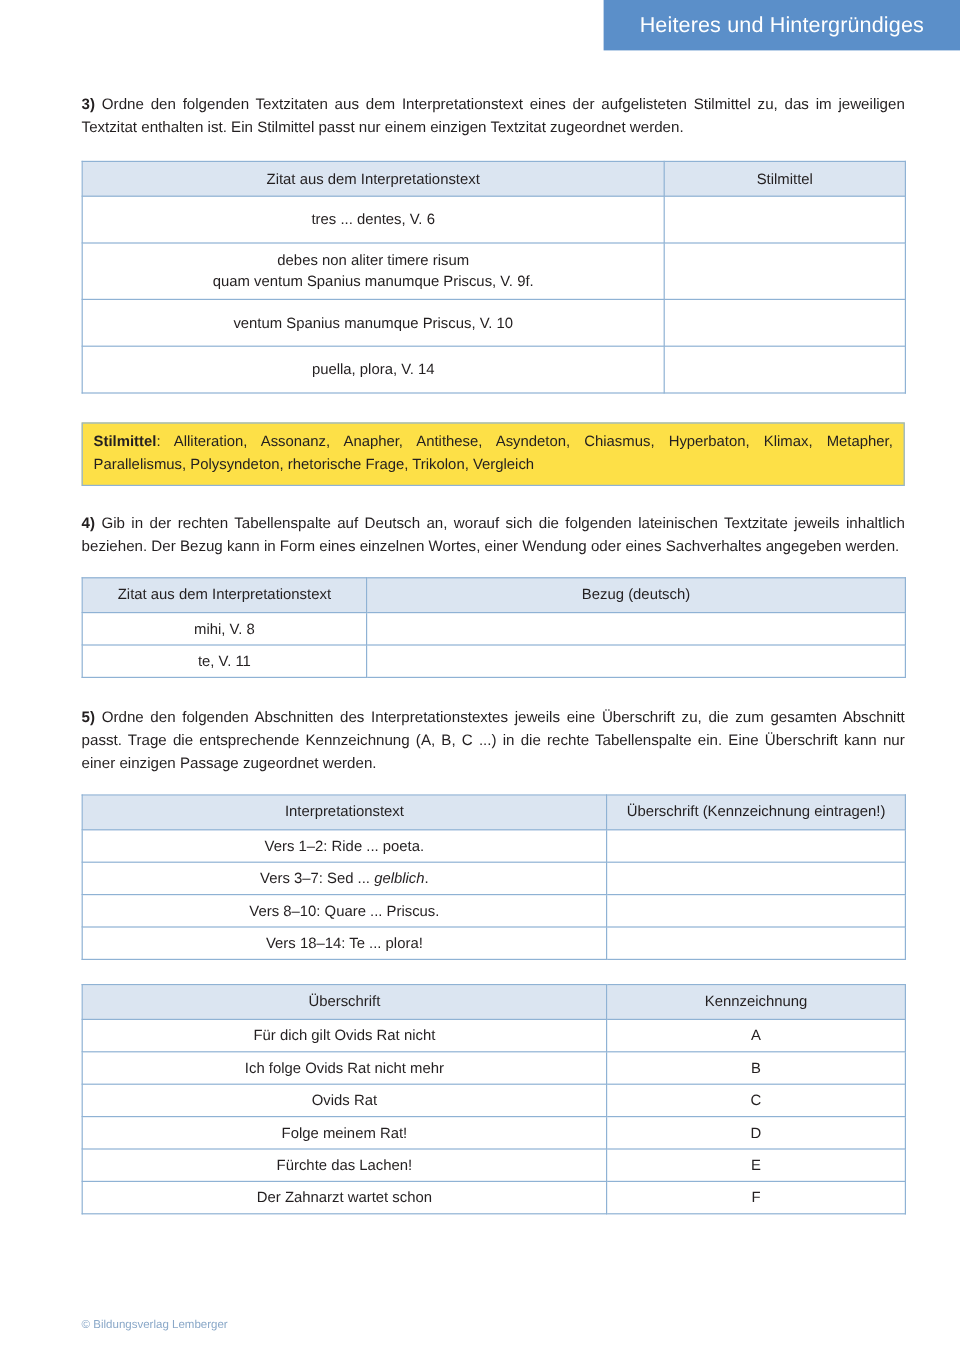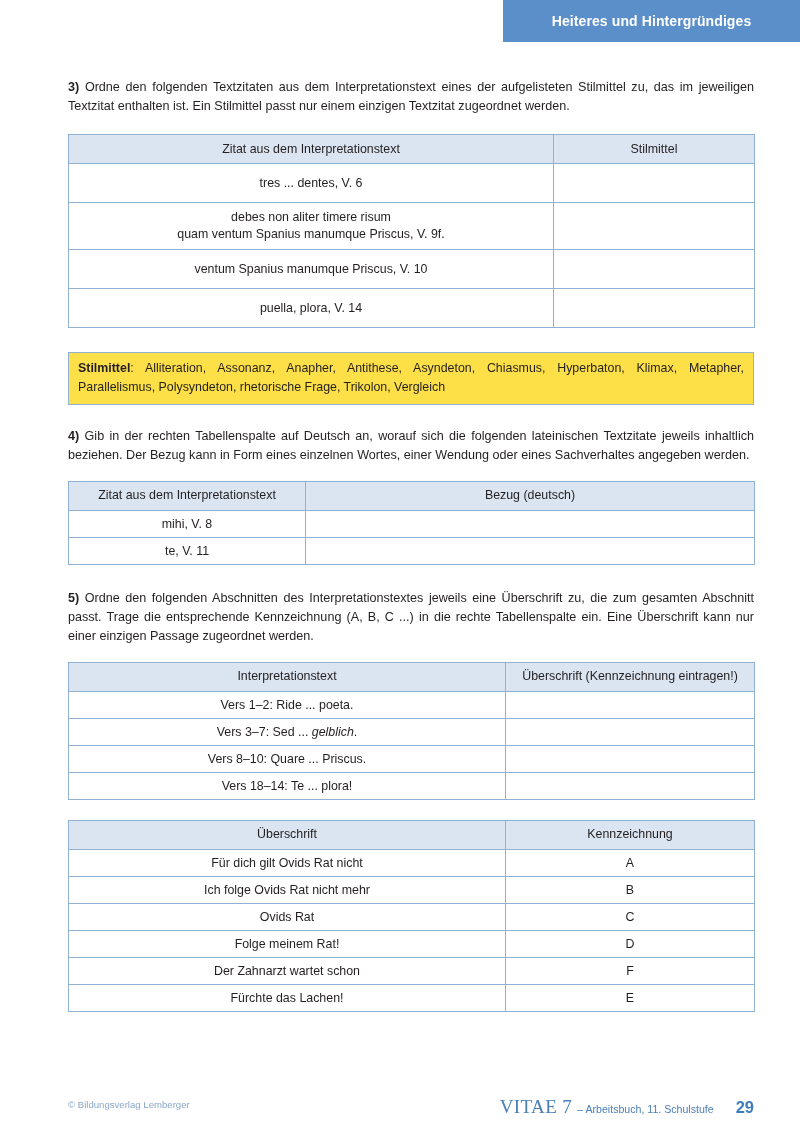--- a/index.html
+++ b/index.html
@@ -23,22 +23,22 @@
     top: 0;
     width: 297px;
     height: 42px;
     background: #5b8fc9;
     display: flex;
     align-items: center;
     justify-content: center;
   }
   .header-banner .title {
     color: #ffffff;
-    font-size: 14px;
-    font-weight: bold;
+    font-size: 18px;
+    font-weight: normal;
     letter-spacing: 0.1px;
     white-space: nowrap;
   }
 
   
   .page {
     position: absolute;
     left: 68px;
     top: 0;
     width: 686px;
@@ -311,32 +311,27 @@
       </tr>
       <tr>
         <td>Ovids Rat</td>
         <td class="center">C</td>
       </tr>
       <tr>
         <td>Folge meinem Rat!</td>
         <td class="center">D</td>
       </tr>
       <tr>
+        <td>Fürchte das Lachen!</td>
+        <td class="center">E</td>
+      </tr>
+      <tr>
         <td>Der Zahnarzt wartet schon</td>
         <td class="center">F</td>
       </tr>
-      <tr>
-        <td>Fürchte das Lachen!</td>
-        <td class="center">E</td>
-      </tr>
     </tbody>
   </table>
 
 </div>
 
 <div class="footer">
   <span class="copy">© Bildungsverlag Lemberger</span>
-  <span class="right">
-    <span class="vitae">VITAE 7</span>
-    <span class="subtitle">– Arbeitsbuch, 11. Schulstufe</span>
-    <span class="pageno">29</span>
-  </span>
 </div>
 
 </body></html>

